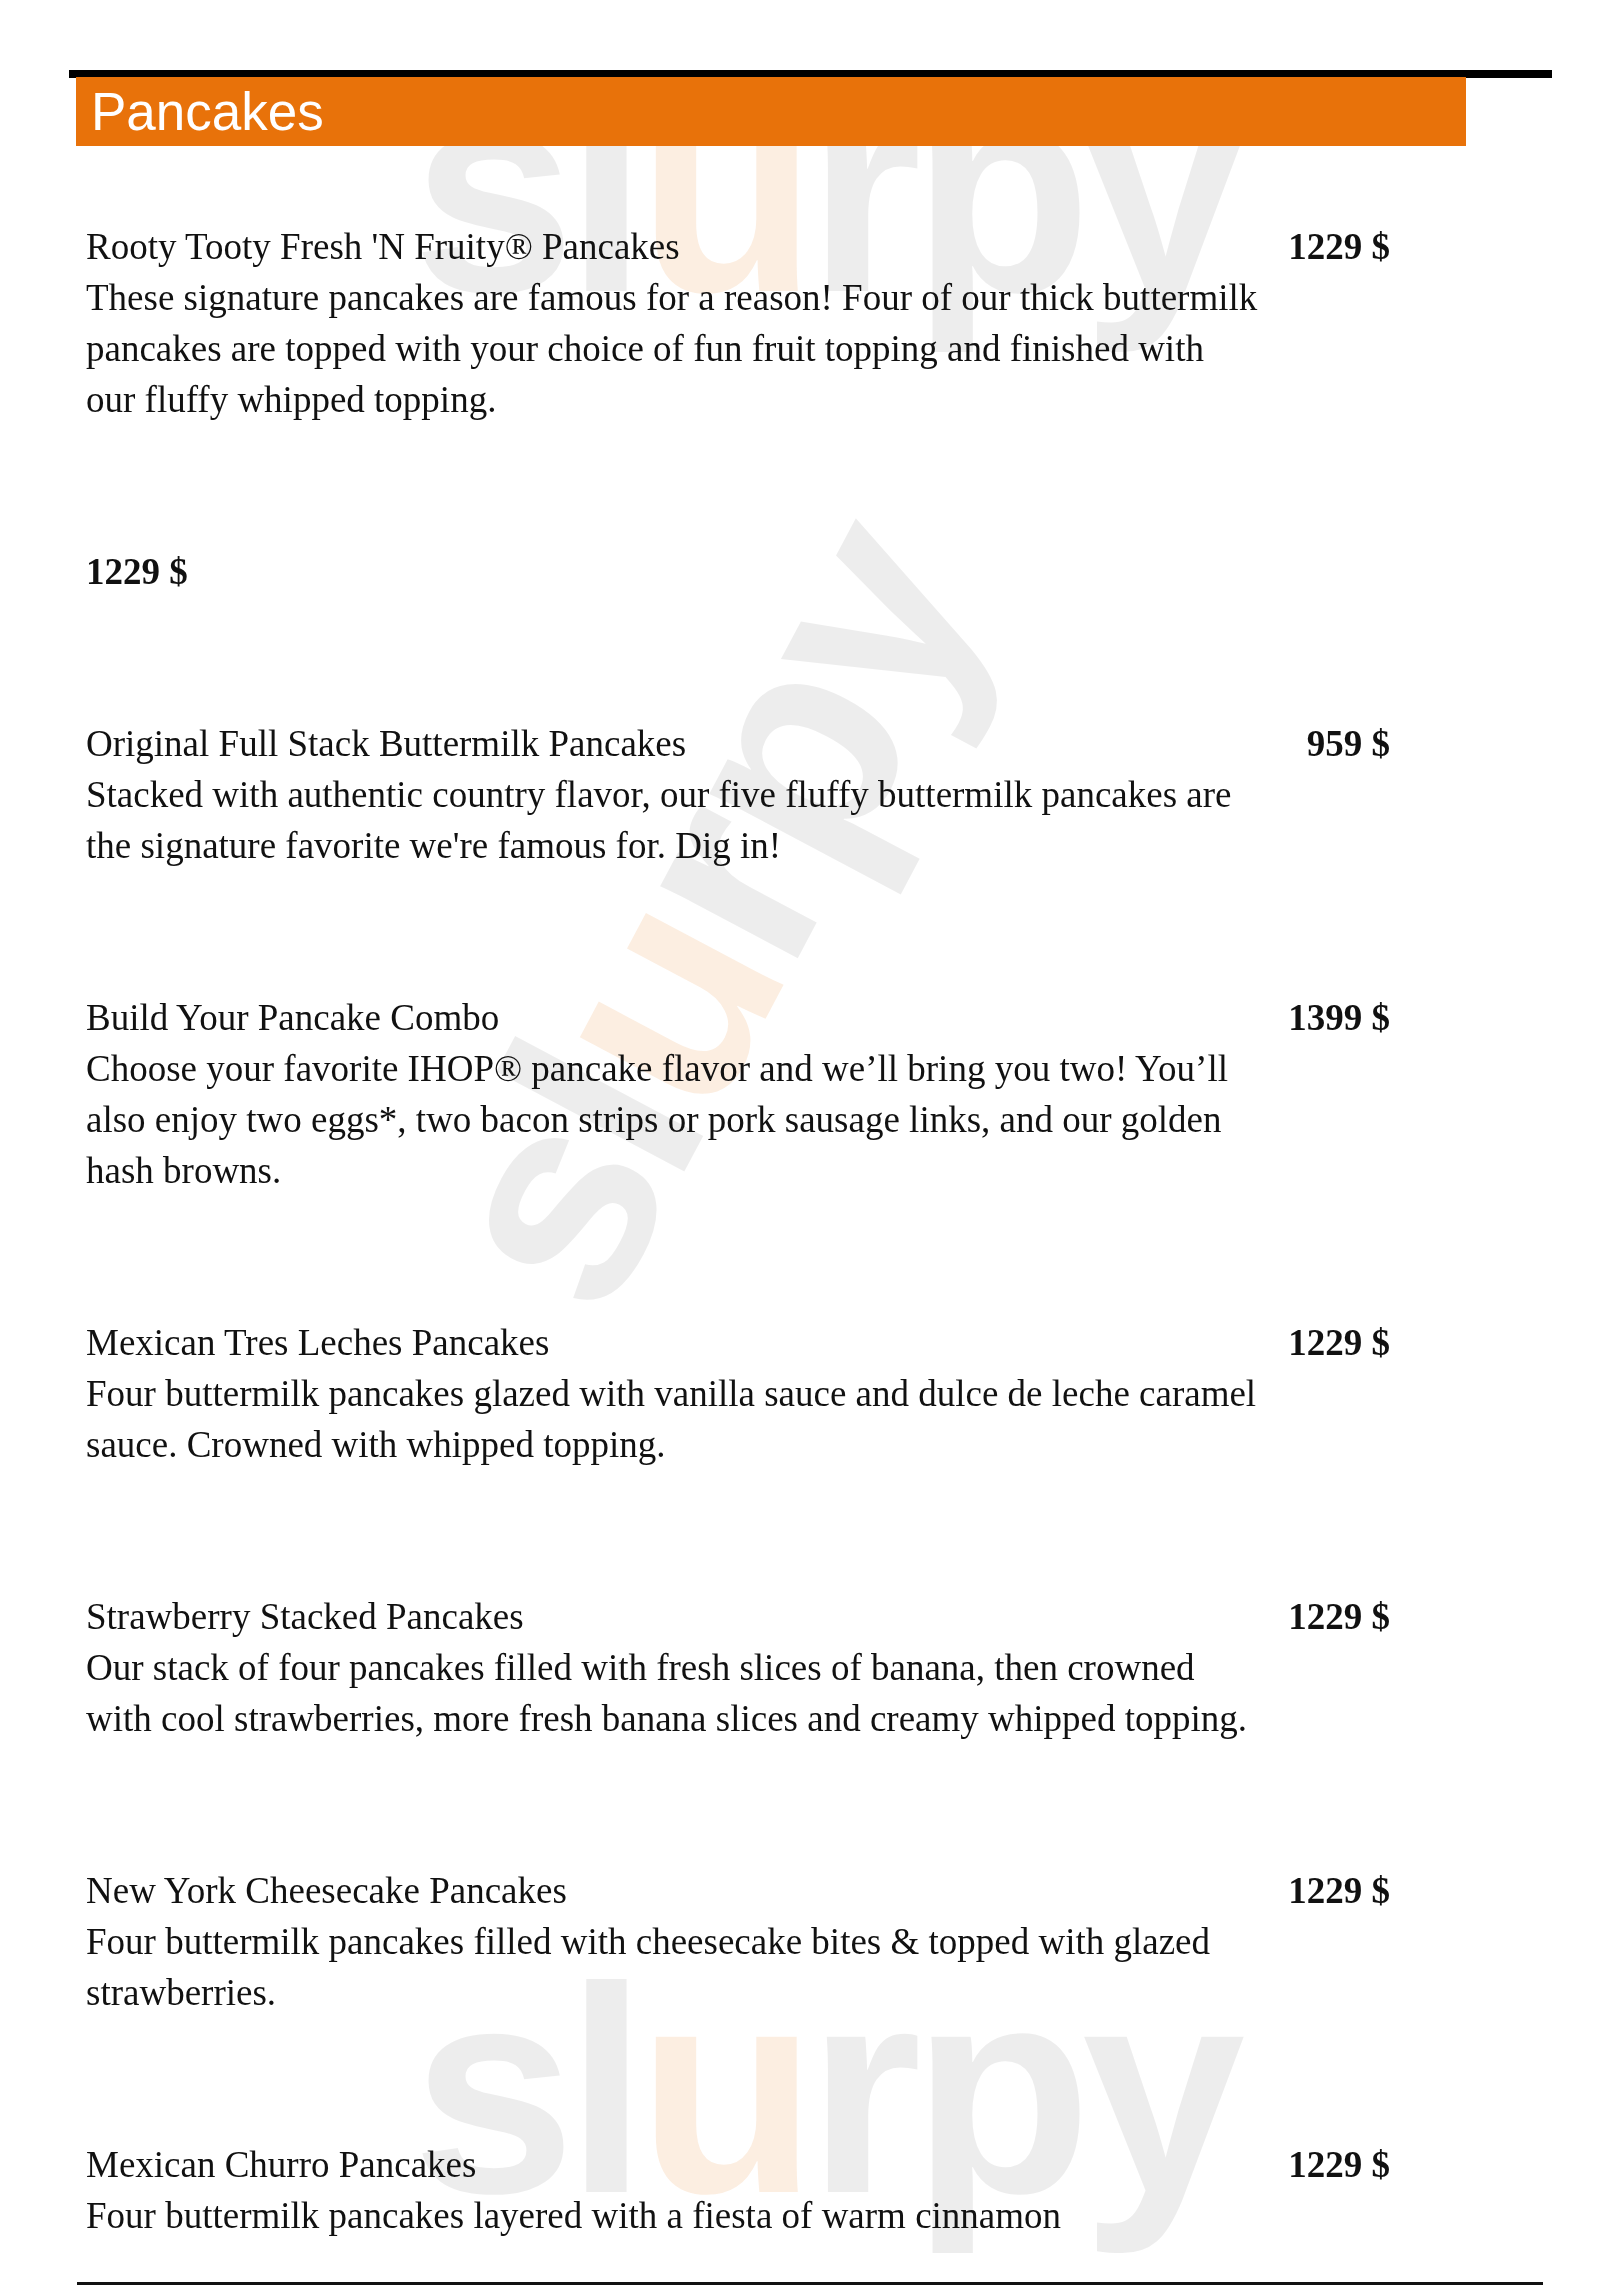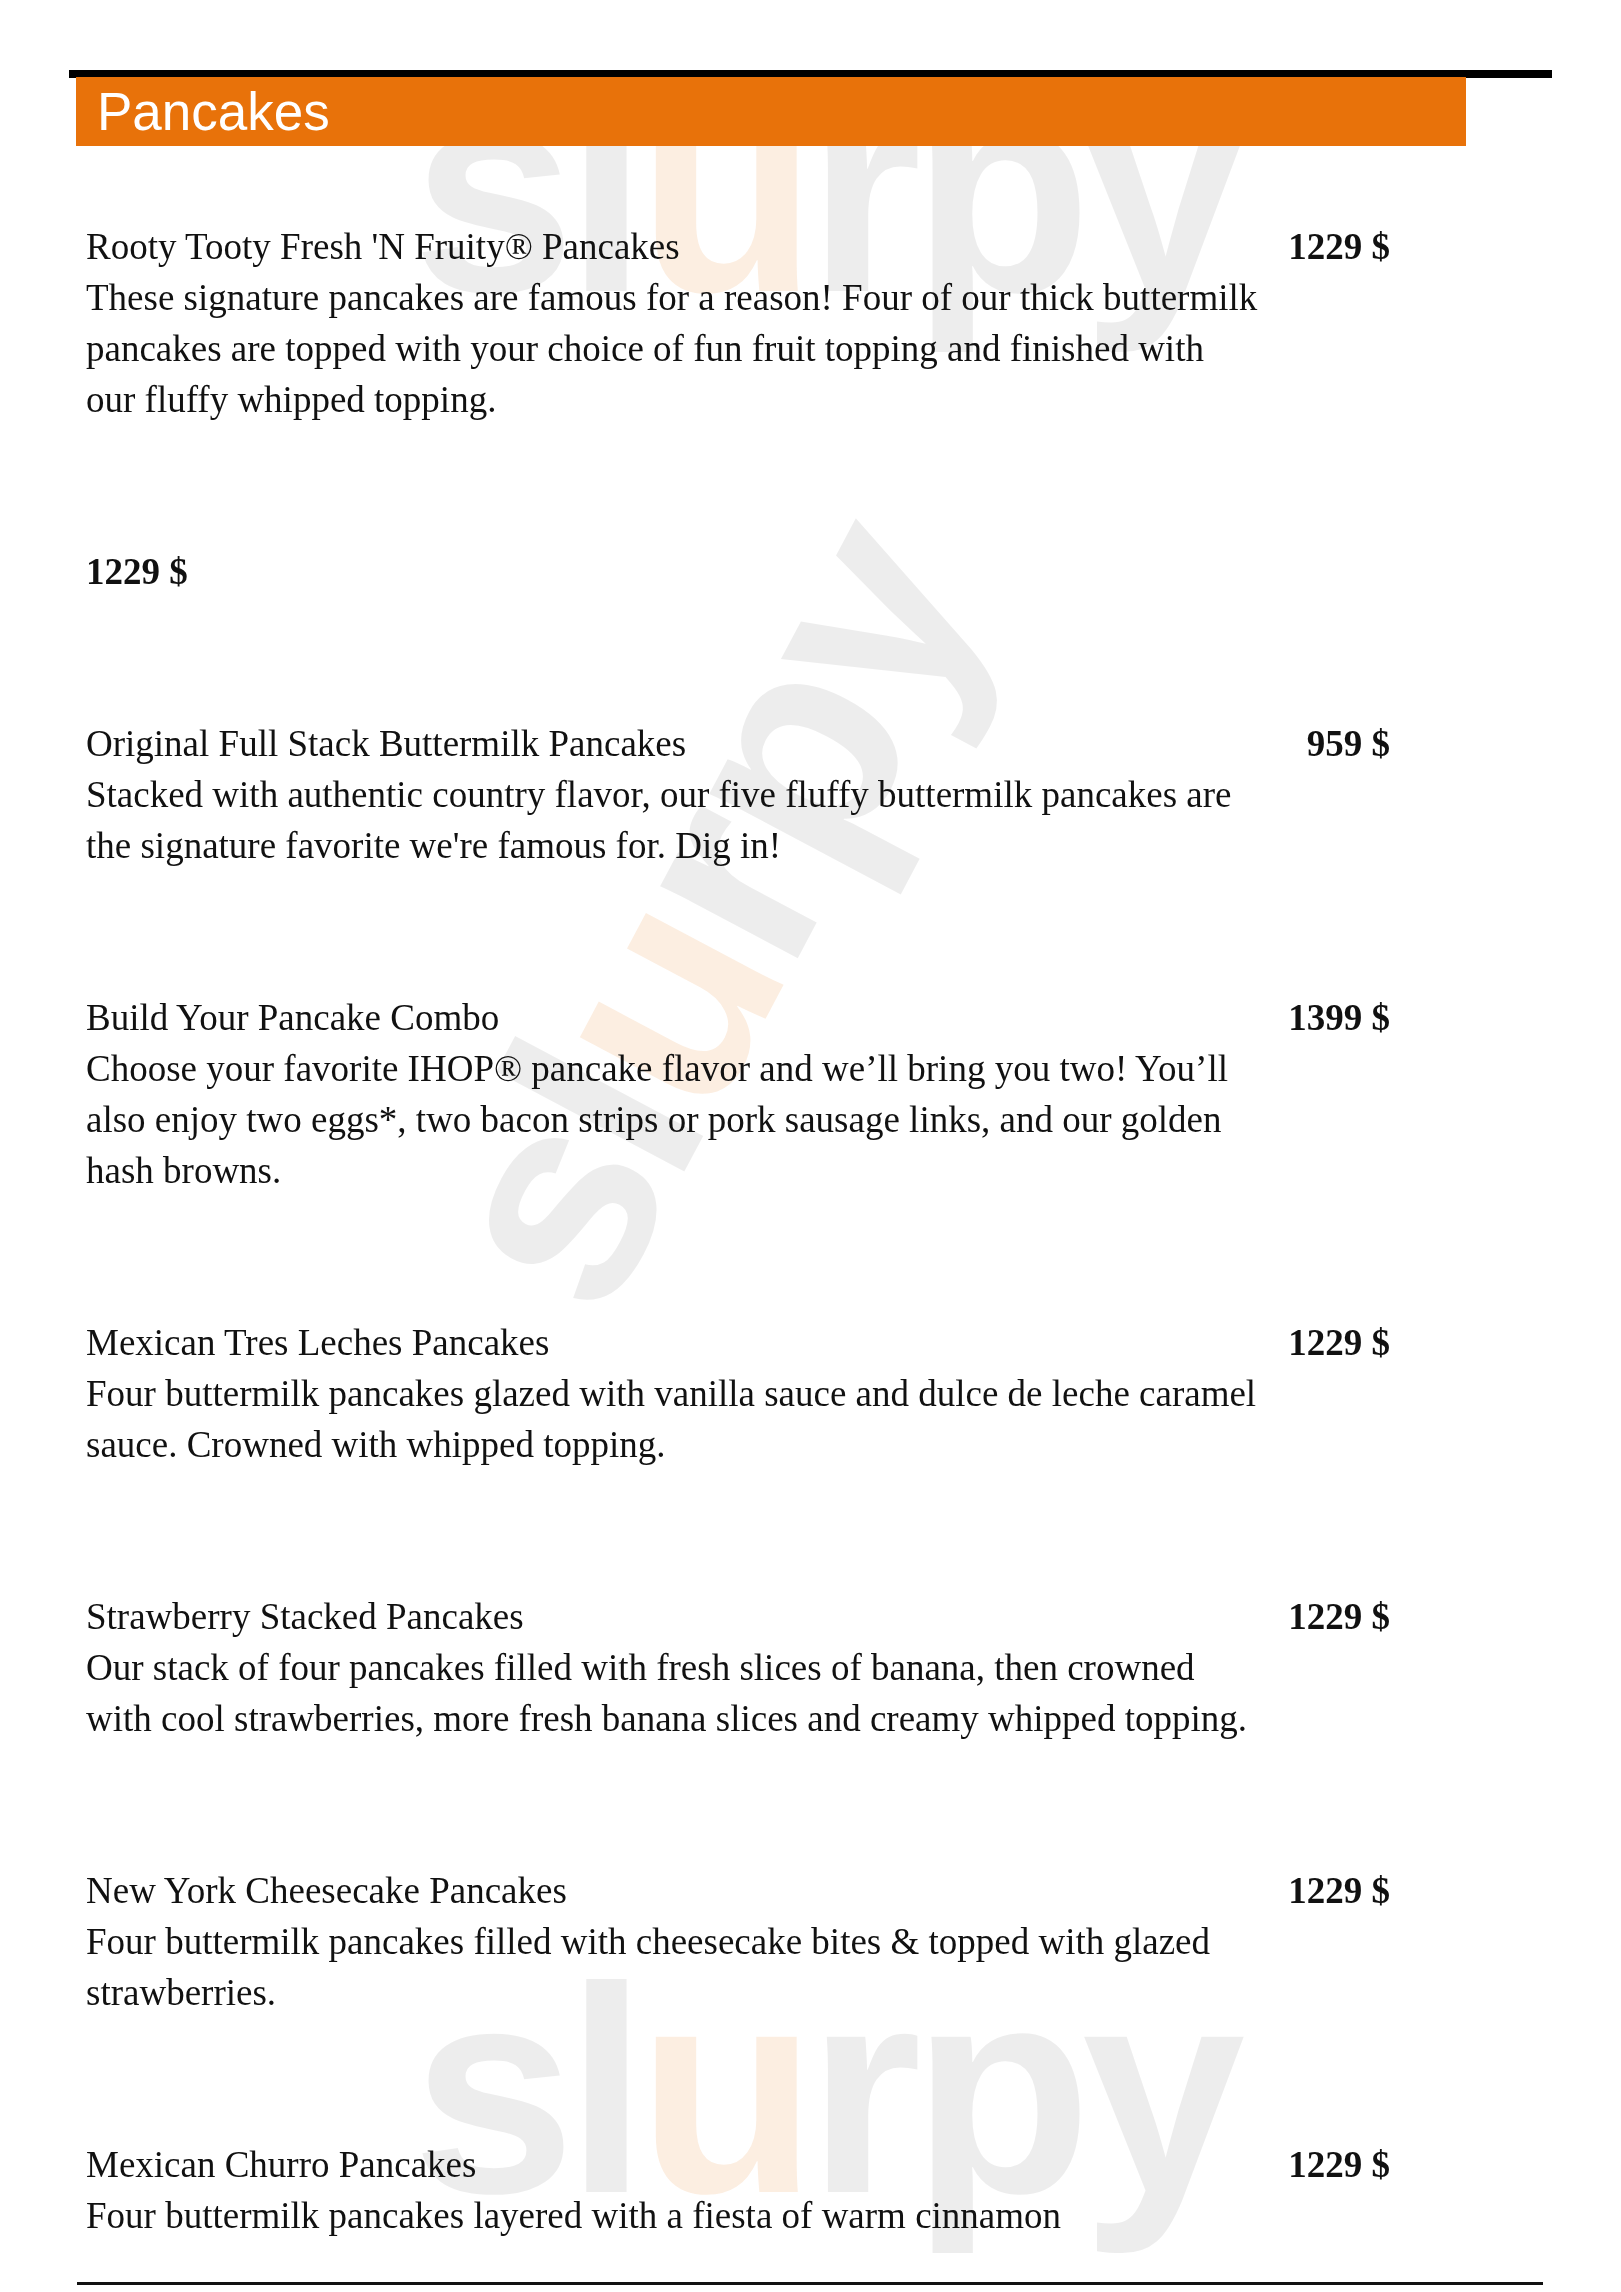--- a/index.html
+++ b/index.html
@@ -8,21 +8,21 @@
     background: #ffffff; color: #111111;
     font-family: "Liberation Serif", serif;
   }
   .top-rule {
     position: absolute; left: 69px; top: 70px; width: 1483px; height: 7.8px;
     background: #000000;
   }
   .section-header {
     position: absolute; left: 76px; top: 77px; width: 1390px; height: 69px;
     background: #E8720A;
-    box-sizing: border-box; padding-left: 21px;
+    box-sizing: border-box; padding-left: 15px;
   }
   .section-title {
     font-family: "Liberation Sans", sans-serif;
     color: #ffffff; font-size: 53px; line-height: 69px; margin: 0;
     font-weight: normal;
   }
   .watermark {
     position: absolute; font-family: "Liberation Sans", sans-serif; font-weight: bold;
     font-size: 294px; color: rgba(0,0,0,0.07); letter-spacing: -9.8px;
     pointer-events: none; white-space: nowrap; z-index: 0;

